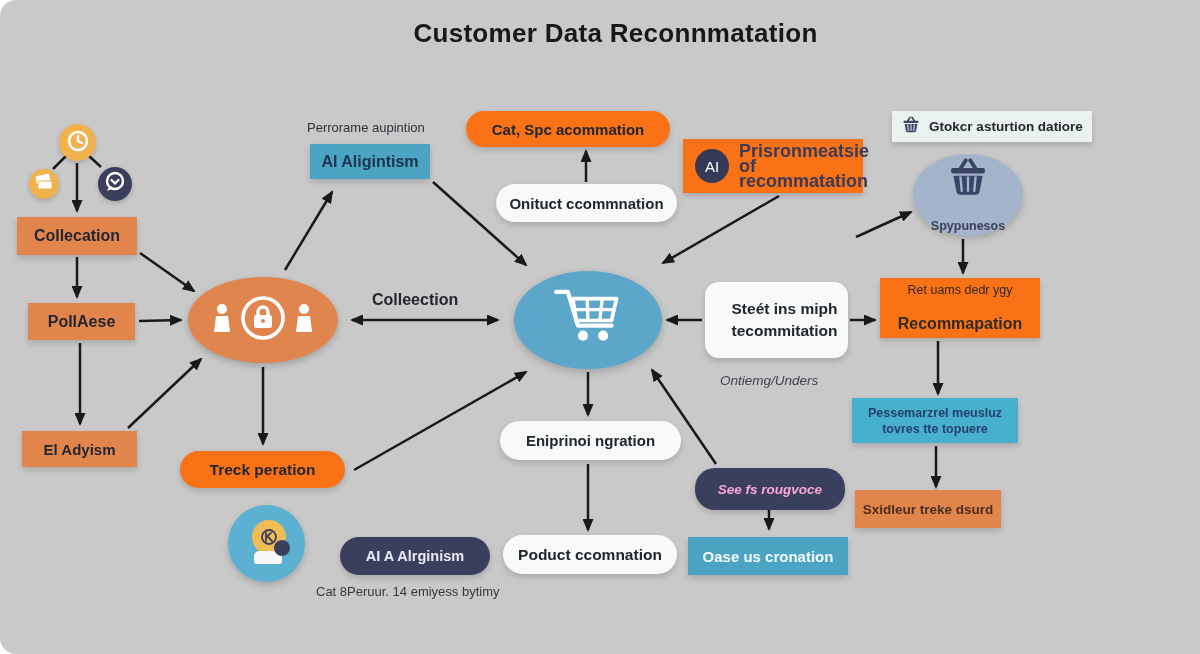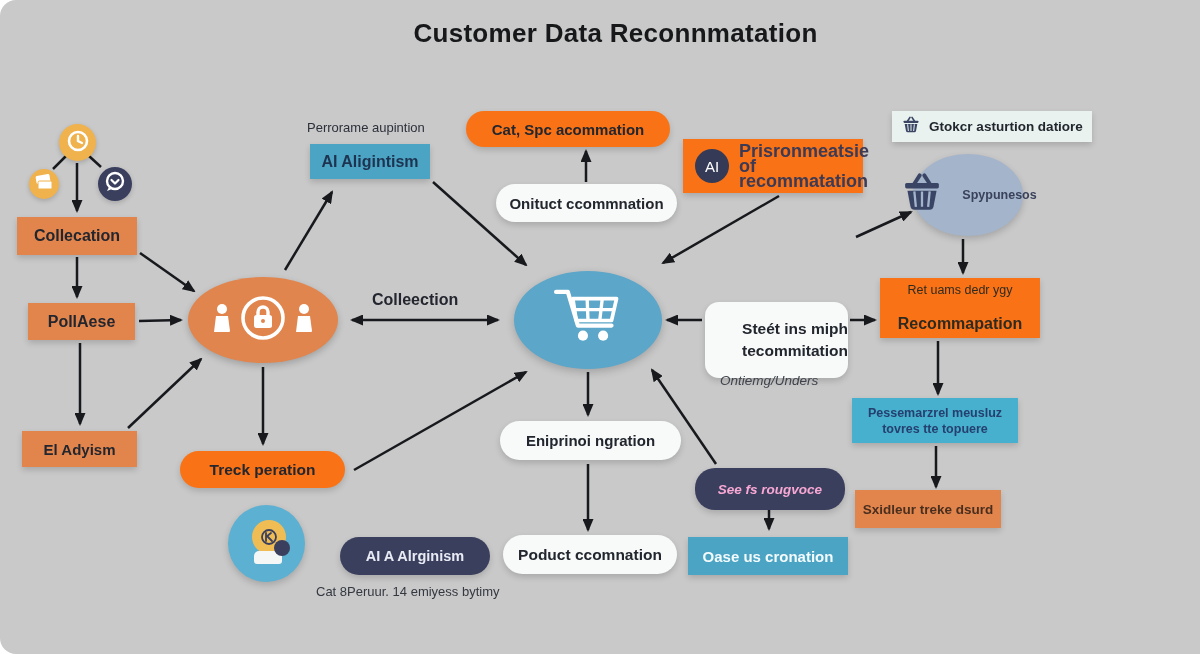--- a/index.html
+++ b/index.html
@@ -37,28 +37,28 @@
   .onituct{left:496px;top:184px;width:181px;height:38px;font-size:15px;}
   
   .ai-box{left:683px;top:139px;width:180px;height:54px;display:flex;align-items:center;gap:10px;
           padding-left:12px;box-sizing:border-box;justify-content:flex-start;}
   .ai-badge{width:34px;height:34px;background:#353a57;color:#fff;border-radius:50%;display:flex;
             align-items:center;justify-content:center;font-size:15px;font-weight:normal;flex:0 0 auto;box-shadow:none;}
   .ai-box .txt{font-size:18px;line-height:15px;color:#3c3a55;font-weight:bold;text-align:left;}
   
   .gtokr{left:892px;top:111px;width:200px;height:31px;background:#e9f2ee;font-size:13.5px;gap:8px;color:#22262e;}
   .sypunesos{left:913px;top:154px;width:110px;height:82px;background:#a4b4ca;border-radius:50%;
-             flex-direction:row;gap:17px;box-shadow:0 3px 7px rgba(0,0,0,.18);}
+             flex-direction:column;gap:17px;box-shadow:0 3px 7px rgba(0,0,0,.18);}
   .sypunesos .lbl{font-size:12.5px;color:#39425a;font-weight:bold;}
   
   .cart-ellipse{left:514px;top:271px;width:148px;height:98px;background:#5ba6c9;border-radius:50%;
                 display:flex;align-items:center;justify-content:center;box-shadow:0 3px 8px rgba(0,0,0,.2);}
   
   .steet{left:705px;top:282px;width:143px;height:76px;border-radius:14px;flex-direction:column;
-         align-items:flex-end;padding-left:16px;box-sizing:border-box;font-size:15.5px;line-height:22px;margin-top:20px;}
+         align-items:center;padding-left:16px;box-sizing:border-box;font-size:15.5px;line-height:22px;}
   .lbl-ontiemg{left:720px;top:373px;font-size:13.5px;font-style:italic;color:#3f434b;z-index:2;}
   .retuams{left:880px;top:278px;width:160px;height:60px;flex-direction:column;gap:18px;}
   .retuams .l1{font-size:12.5px;font-weight:normal;color:#2e2a20;}
   .retuams .l2{font-size:16px;font-weight:bold;color:#2e2a20;}
   .pesse{left:852px;top:398px;width:166px;height:45px;flex-direction:column;font-size:12.5px;
          line-height:16px;color:#25406e;}
   .sxidleur{left:855px;top:490px;width:146px;height:38px;font-size:13.5px;color:#4a2e1e;}
   .seefs{left:695px;top:468px;width:150px;height:42px;font-size:13.5px;font-style:italic;color:#f9a8d4;}
   .oase{left:688px;top:537px;width:160px;height:38px;font-size:15px;color:#f4fbfd;}
   

